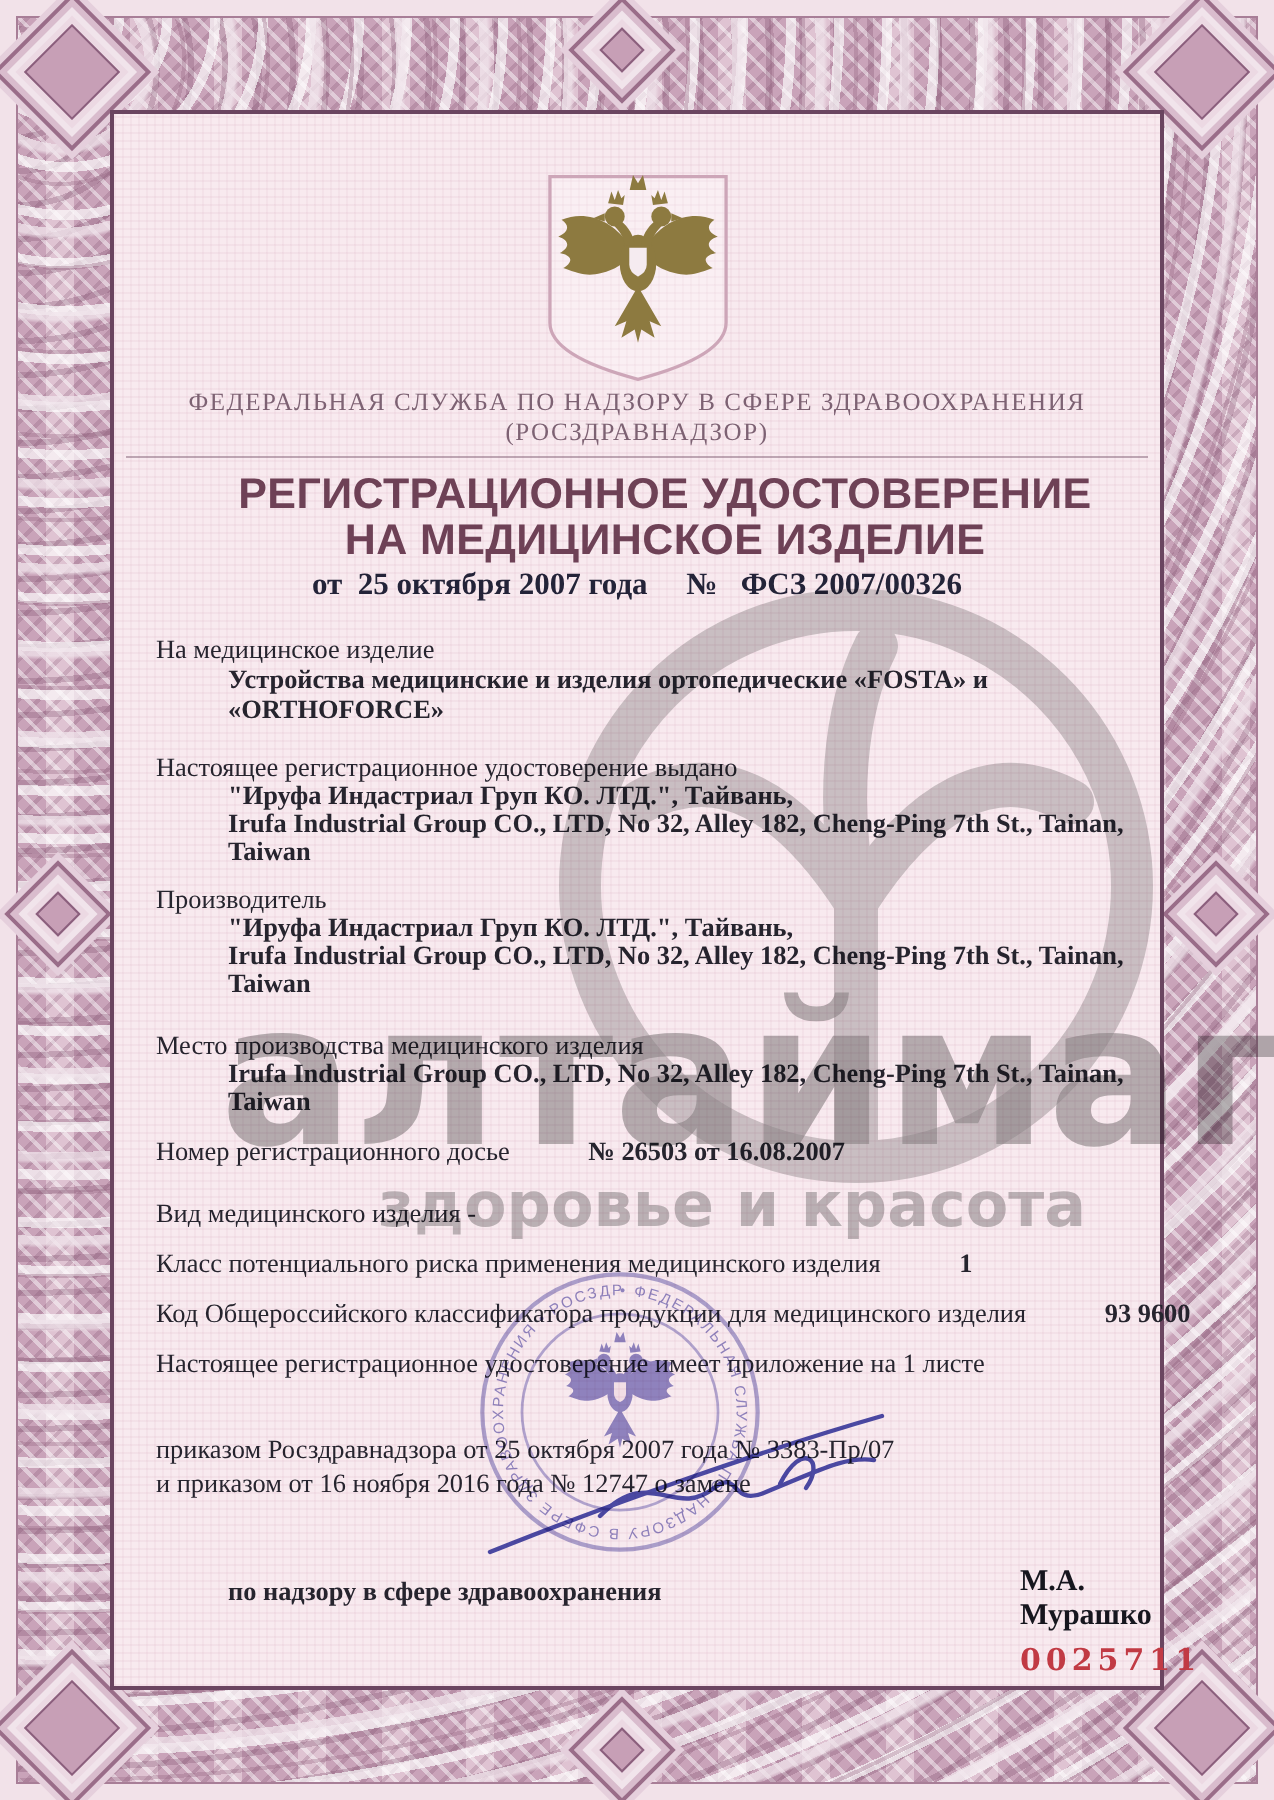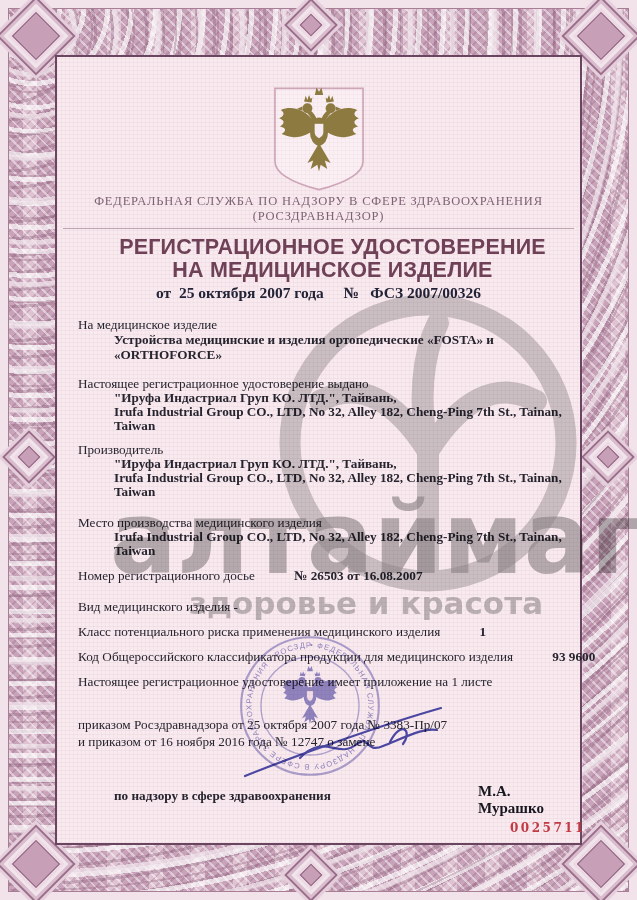--- a/index.html
+++ b/index.html
@@ -43,22 +43,22 @@
   .agency{left:0;right:0;text-align:center;color:#7d6273;font-size:12.5px;letter-spacing:.8px;line-height:15px;}
   .sep{left:6px;right:6px;top:171px;border-top:1px solid rgba(140,108,128,.55);}
   .ttl{left:0;right:0;text-align:center;font-family:"Liberation Sans",sans-serif;font-weight:bold;color:#6e4156;font-size:21.5px;letter-spacing:.2px;padding-left:28px;}
   .dateline{left:0;right:0;text-align:center;font-weight:bold;font-size:15.5px;color:#232338;white-space:pre;}
 
   
   .ln{left:21px;right:14px;font-size:13.2px;line-height:14px;white-space:nowrap;}
   .b{font-weight:bold;margin-left:36px;}
   .ln .b{font-weight:bold;}
 
-  .signer{font-weight:bold;font-size:15px;color:#16161e;}
-  .serial{font-family:"DejaVu Serif",serif;font-weight:bold;font-size:12px;color:#c13a44;letter-spacing:2.5px;}
+  .signer{font-weight:bold;font-size:15px;color:#16161e;margin-left:32px;}
+  .serial{font-family:"DejaVu Serif",serif;font-weight:bold;font-size:15px;color:#c13a44;letter-spacing:2.5px;}
 
   
   .stamp{position:absolute;left:237px;top:633px;width:146px;height:146px;opacity:.82;mix-blend-mode:multiply;}
   .sig{position:absolute;left:185px;top:680px;width:260px;height:100px;mix-blend-mode:multiply;}
 
   
   .wm{position:absolute;inset:0;pointer-events:none;mix-blend-mode:multiply;margin-left:40px;}
   .wm-logo{position:absolute;left:228px;top:283px;width:320px;height:320px;opacity:.42;}
   .wm-brand{position:absolute;left:70px;top:489px;width:520px;font-family:"DejaVu Sans",sans-serif;font-weight:bold;
       font-size:99px;line-height:1;color:#8f8f8f;opacity:.62;letter-spacing:0px;}

